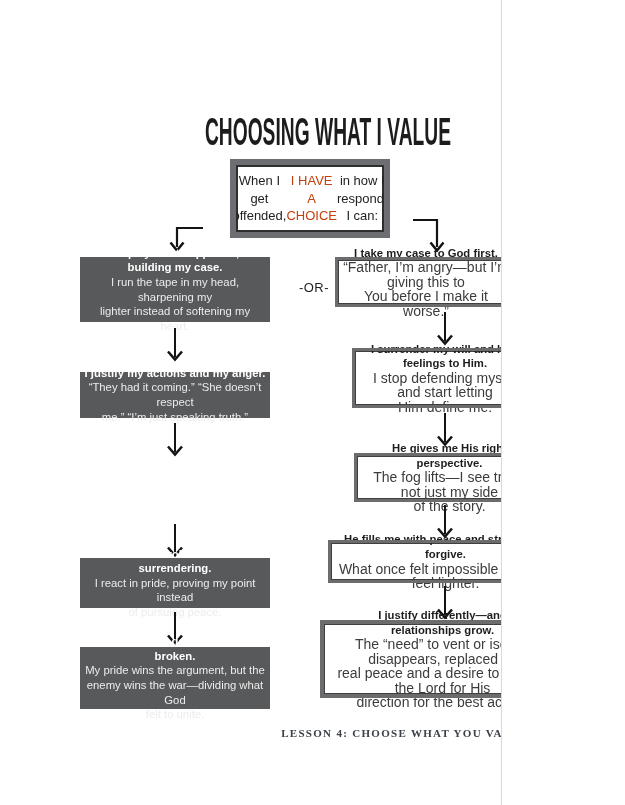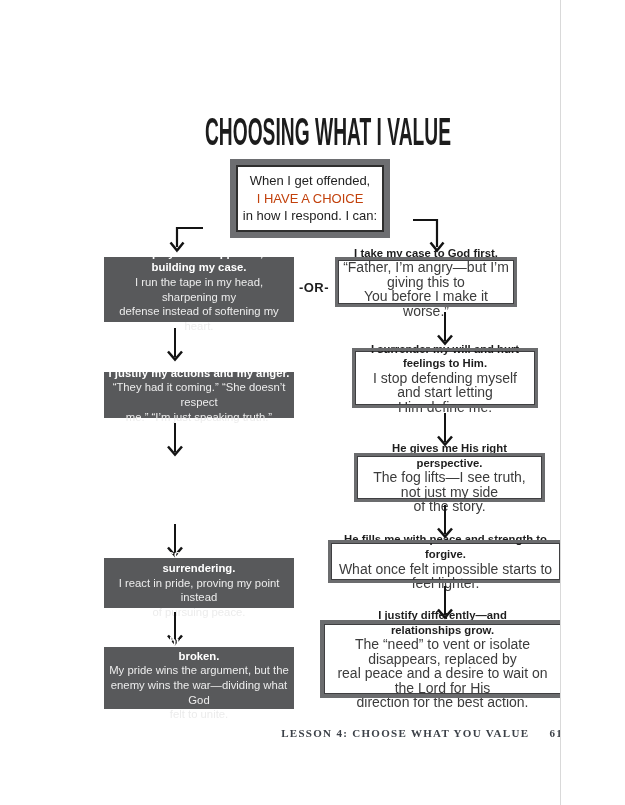--- a/index.html
+++ b/index.html
@@ -1,42 +1,42 @@
 <!DOCTYPE html>
 <html><head>
 <meta charset="utf-8">
 <style>
   html,body{margin:0;padding:0;background:#ffffff;}
   .page{
-    position:relative;width:561px;height:805px;background:#ffffff;
+    position:relative;width:502px;height:805px;background:#ffffff;
     font-family:"Liberation Sans","DejaVu Sans",sans-serif;overflow:hidden;
     border-right:1px solid #d9d9d9;box-sizing:border-box;
   }
   .title{
     position:absolute;left:328px;top:110px;margin:0;
     font-size:37px;font-weight:900;color:#1c1c1c;letter-spacing:0px;
     white-space:nowrap;transform:translateX(-50%) scale(0.52,1.05);
     transform-origin:center top;
   }
   .choice-box{
     position:absolute;left:236px;top:165px;width:148px;height:67px;
     box-sizing:border-box;background:#ffffff;
     border:2px solid #2e2e2e;outline:6px solid #6d6e71;
-    display:flex;flex-direction:column;justify-content:center;align-items:center;
+    display:flex;flex-direction:row;justify-content:center;align-items:center;
     text-align:center;font-size:13px;line-height:17.5px;color:#222;
   }
   .cb-bold{font-weight:normal;color:#c2410c;}
   .or-label{
     position:absolute;left:294px;top:280px;width:40px;text-align:center;
-    font-weight:bold;font-size:13px;color:#1e1e1e;letter-spacing:0.5px;
+    font-weight:normal;font-size:13px;color:#1e1e1e;letter-spacing:0.5px;
   }
   .dark-box{
     position:absolute;left:80px;width:190px;background:#58595b;
     display:flex;flex-direction:column;justify-content:center;align-items:center;
-    text-align:center;box-sizing:border-box;padding:2px 4px;margin-left:24px;
+    text-align:center;box-sizing:border-box;padding:2px 4px;
   }
   .dark-box .bx-heading{color:#ffffff;font-weight:bold;font-size:11.3px;line-height:14.6px;white-space:pre-line;}
   .dark-box .bx-body{color:#ececec;font-size:11.3px;line-height:14.6px;white-space:pre-line;}
   .light-box{
     position:absolute;background:#ffffff;box-sizing:border-box;
     border:1px solid #3f3f41;outline:3px solid #6b6c6e;
     display:flex;flex-direction:column;justify-content:center;align-items:center;
     text-align:center;padding:2px 4px;
   }
   .light-box.thick{outline-width:4px;}
@@ -71,21 +71,21 @@
     <path d="M13 5 H37 V32" fill="none" stroke="#141414" stroke-width="2.2"></path>
     <polyline points="30.5,27.5 37,35.5 43.5,27.5" fill="none" stroke="#141414" stroke-width="2.5"></polyline>
   </svg>
 
   <div class="or-label">-OR-</div>
 
   <div class="dark-box" style="top:257px;height:65px">
     <div class="bx-heading">I replay what happened,
 building my case.</div>
     <div class="bx-body">I run the tape in my head, sharpening my
-defense instead of softening my heart.</div>
+lighter instead of softening my heart.</div>
   </div>
   <svg class="arrow" style="left:164px;top:328px" width="22" height="34">
     <line x1="11" y1="0" x2="11" y2="29" stroke="#141414" stroke-width="2"></line>
     <polyline points="4,23.5 11,31.5 18,23.5" fill="none" stroke="#141414" stroke-width="2.5"></polyline>
   </svg>
 
   <div class="dark-box" style="top:372px;height:46px">
     <div class="bx-heading">I justify my actions and my anger.</div>
     <div class="bx-body">“They had it coming.” “She doesn’t respect
 me.” “I’m just speaking truth.”</div>

